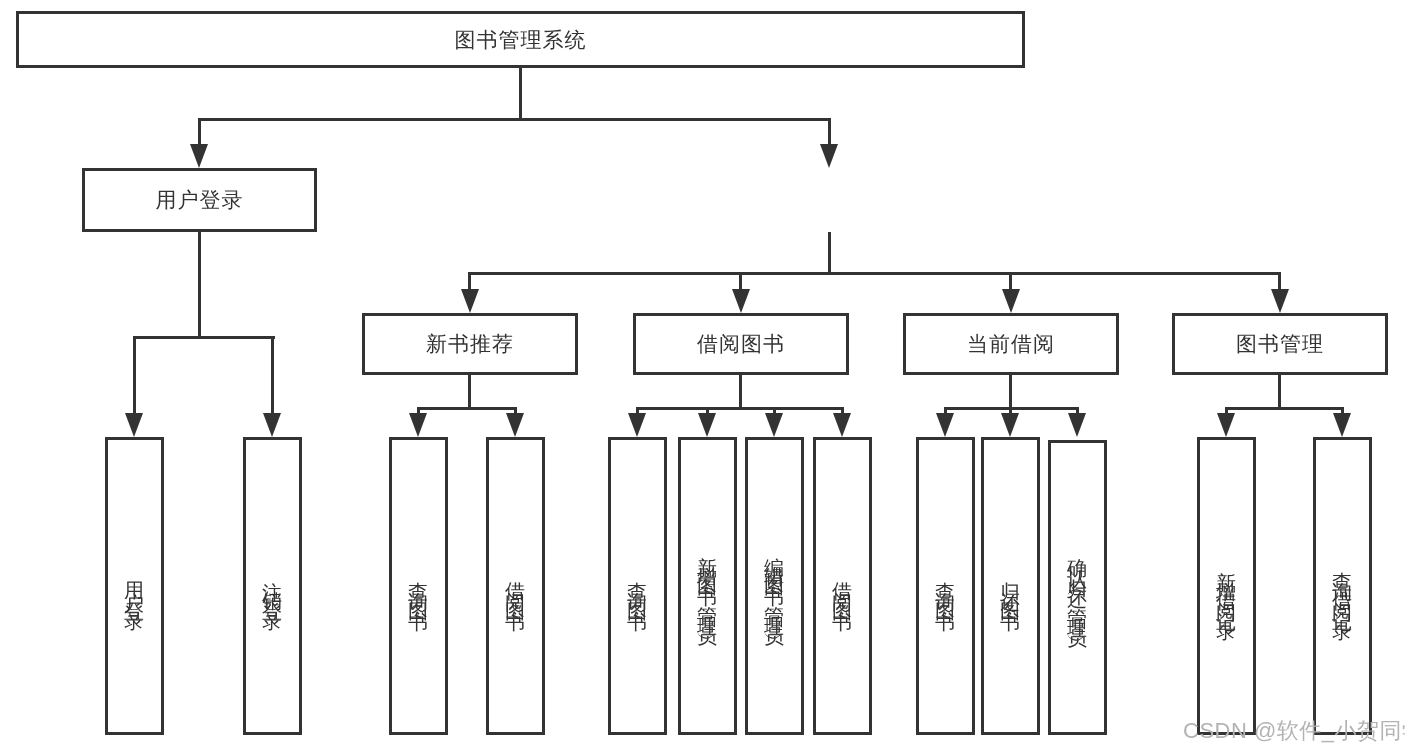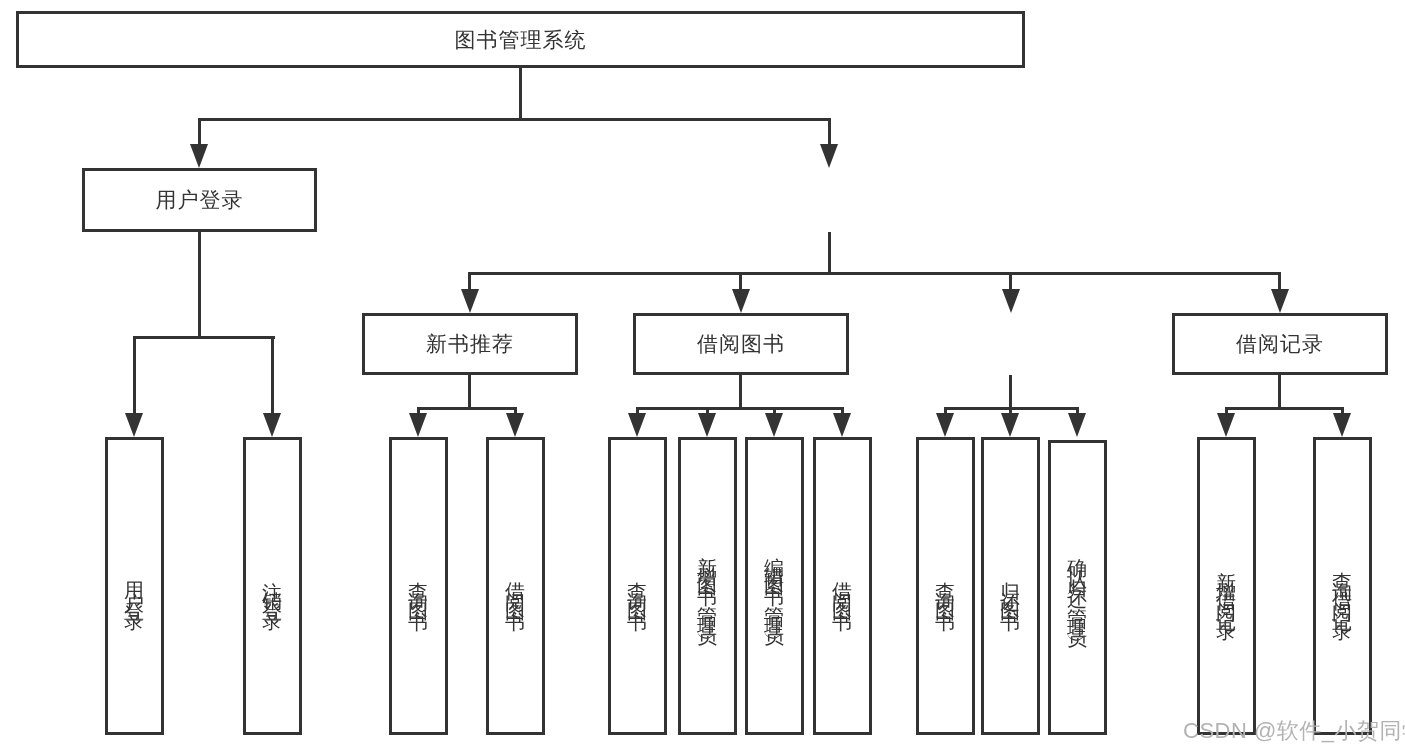--- a/index.html
+++ b/index.html
@@ -88,22 +88,25 @@
   <div class="arrow" style="left:732px;top:289px;"></div>
   <div class="arrow" style="left:1002px;top:289px;"></div>
   <div class="arrow" style="left:1271px;top:289px;"></div>
 
   <div class="node" style="left:362px;top:313px;width:216px;height:62px;">
     <span class="lbl">新书推荐</span>
   </div>
   <div class="node" style="left:633px;top:313px;width:216px;height:62px;">
     <span class="lbl">借阅图书</span>
   </div>
+  <div class="node" style="left:903px;top:313px;width:216px;height:62px;">
+    <span class="lbl">当前借阅</span>
+  </div>
   <div class="node" style="left:1172px;top:313px;width:216px;height:62px;">
-    <span class="lbl">借阅记录</span>
+    <span class="lbl">图书管理</span>
   </div>
 
   <div class="vline" style="left:468px;top:375px;height:32px;"></div>
   <div class="hline" style="left:417px;top:407px;width:100px;"></div>
   <div class="vline" style="left:417px;top:410px;height:5px;"></div>
   <div class="vline" style="left:514px;top:410px;height:5px;"></div>
   <div class="arrow" style="left:409px;top:413px;"></div>
   <div class="arrow" style="left:506px;top:413px;"></div>
 
   <div class="vline" style="left:739px;top:375px;height:32px;"></div>

